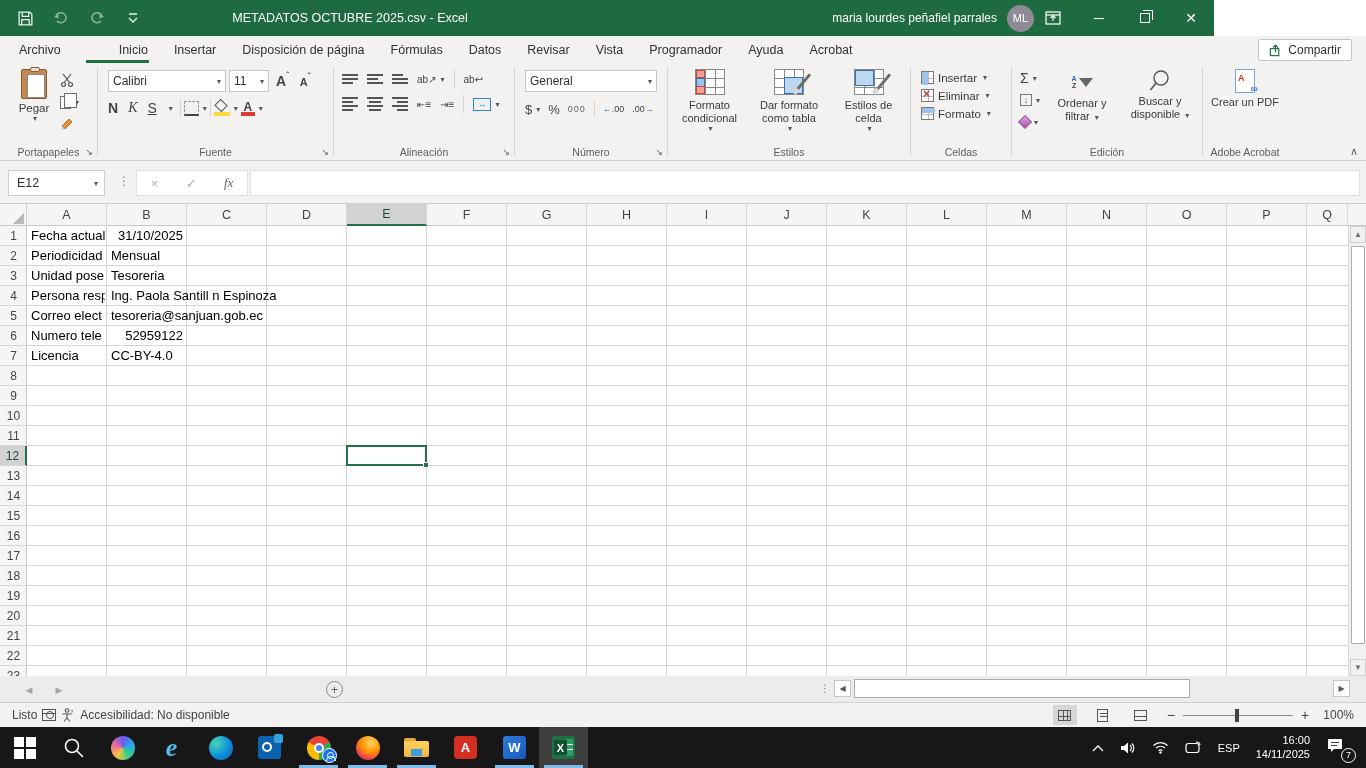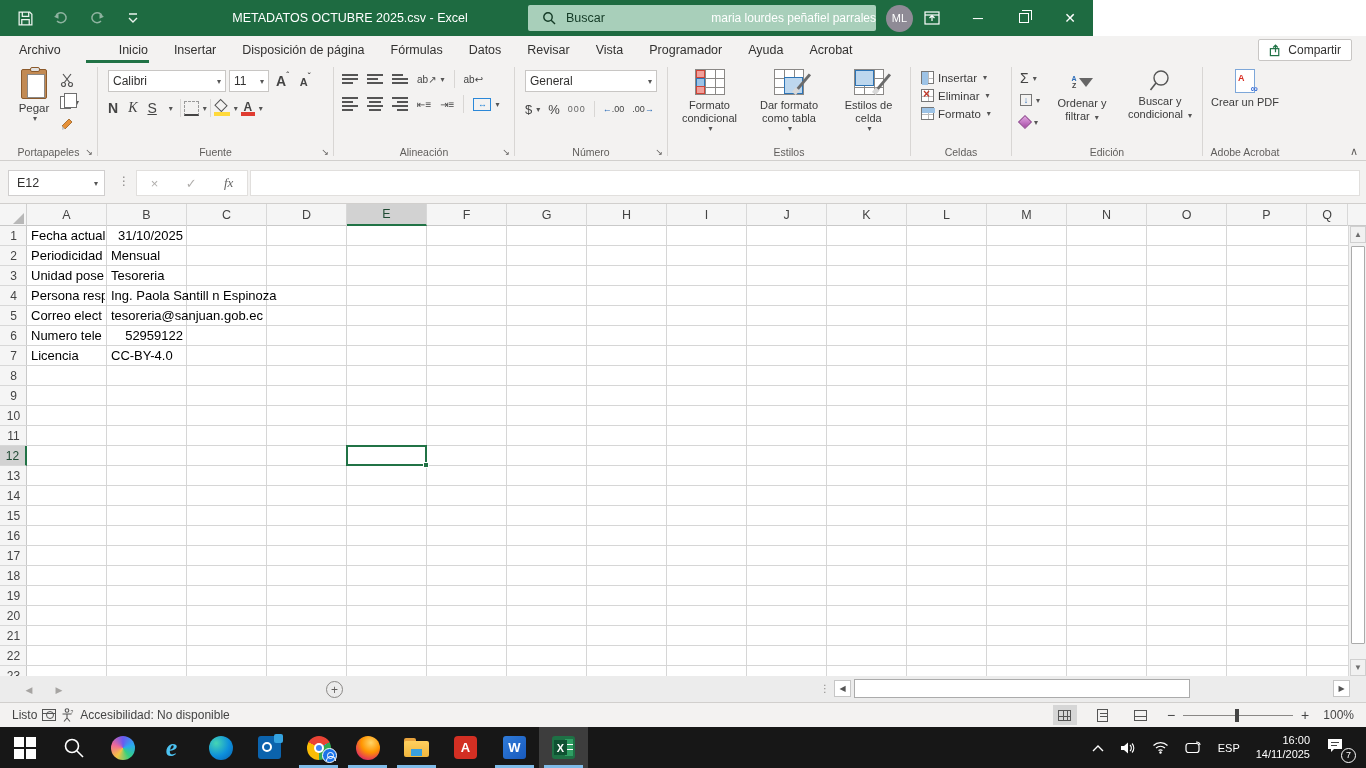--- a/index.html
+++ b/index.html
@@ -1,21 +1,21 @@
 <!DOCTYPE html>
 <html><head>
 <meta charset="utf-8">
 <style>
   html,body{margin:0;padding:0;background:#000;}
   *{box-sizing:border-box;}
   .screen{position:relative;width:1366px;height:768px;overflow:hidden;
     font-family:"Liberation Sans","DejaVu Sans",sans-serif;color:#323130;background:#fff;}
 
   
-  .titlebar{position:absolute;left:0;top:0;width:1093px;height:36px;background:#1e6b41;display:flex;align-items:center;}
+  .titlebar{position:absolute;left:0;top:0;width:1214px;height:36px;background:#1e6b41;display:flex;align-items:center;}
   .qat{display:flex;align-items:center;gap:14px;padding-left:14px;}
   .qat .qbtn{display:flex;align-items:center;justify-content:center;width:22px;height:22px;}
   .title-text{position:absolute;left:150px;width:400px;text-align:center;color:#fff;font-size:12.5px;white-space:nowrap;}
   .searchbox{position:absolute;left:528px;top:5px;width:348px;height:26px;background:#a8cfba;border-radius:2px;
     display:flex;align-items:center;gap:10px;padding-left:14px;color:#143a26;font-size:12.5px;}
   .userarea{position:absolute;right:180px;top:0;height:36px;display:flex;align-items:center;gap:10px;color:#fff;font-size:12px;}
   .avatar{width:27px;height:27px;border-radius:50%;background:#8f8b96;color:#fff;display:flex;align-items:center;justify-content:center;font-size:11px;}
   .winctrls{position:absolute;right:0;top:0;height:36px;display:flex;}
   .wbtn{width:46px;height:36px;display:flex;align-items:center;justify-content:center;color:#fff;font-size:14px;}
   .restore-ic{position:relative;width:10px;height:10px;border:1.2px solid #fff;}
@@ -250,27 +250,20 @@
             <path d="M16 6.8 l-4.5 -2.6 v4.5 z" fill="#8fb3a0"></path>
           </svg>
       </span>
       <span class="qbtn">
         <svg width="12" height="12" viewBox="0 0 12 12">
             <path d="M2 2 h8 M2 6 l4 4 l4 -4" fill="none" stroke="#eaf3ed" stroke-width="1.4"></path>
           </svg>
       </span>
     </div>
     <span class="title-text">METADATOS OCTUBRE 2025.csv - Excel</span>
-    <div class="searchbox">
-      <svg width="14" height="14" viewBox="0 0 14 14">
-          <circle cx="6" cy="6" r="4.2" fill="none" stroke="#143a26" stroke-width="1.4"></circle>
-          <path d="M9.2 9.2 L13 13" stroke="#143a26" stroke-width="1.4"></path>
-        </svg>
-      <span>Buscar</span>
-    </div>
     <div class="userarea">
       <span>maria lourdes peñafiel parrales</span>
       <span class="avatar">ML</span>
     </div>
     <div class="winctrls">
       <span class="wbtn">
         <svg width="16" height="14" viewBox="0 0 16 14">
             <rect x="1" y="1" width="14" height="12" fill="none" stroke="#fff" stroke-width="1.2"></rect>
             <path d="M8 10 V5 M5.5 7 L8 4.5 L10.5 7" fill="none" stroke="#fff" stroke-width="1.2"></path>
             <path d="M1 4 h14" stroke="#fff" stroke-width="1.2"></path>
@@ -559,21 +552,21 @@
             </span>
           <span class="funnel"></span>
         </span>
         <span><span>Ordenar y filtrar</span> <span class="dd">▾</span></span>
       </div>
       <div class="editbig">
         <svg class="mag26" width="22" height="24" viewBox="0 0 22 24">
             <circle cx="12" cy="9" r="7" fill="none" stroke="#555" stroke-width="1.4"></circle>
             <path d="M7 14 L1.5 21" stroke="#555" stroke-width="1.6"></path>
           </svg>
-        <span><span>Buscar y condicional</span> <span class="dd">▾</span></span>
+        <span><span>Buscar y disponible</span> <span class="dd">▾</span></span>
       </div>
       <span class="grp-label">Edición</span>
     </div>
     <div class="vsep"></div>
 
     <div class="grp pdf-grp">
       <div class="bigbtn">
         <span class="pdficon">
             <b>A</b>
             <i>∞</i>

